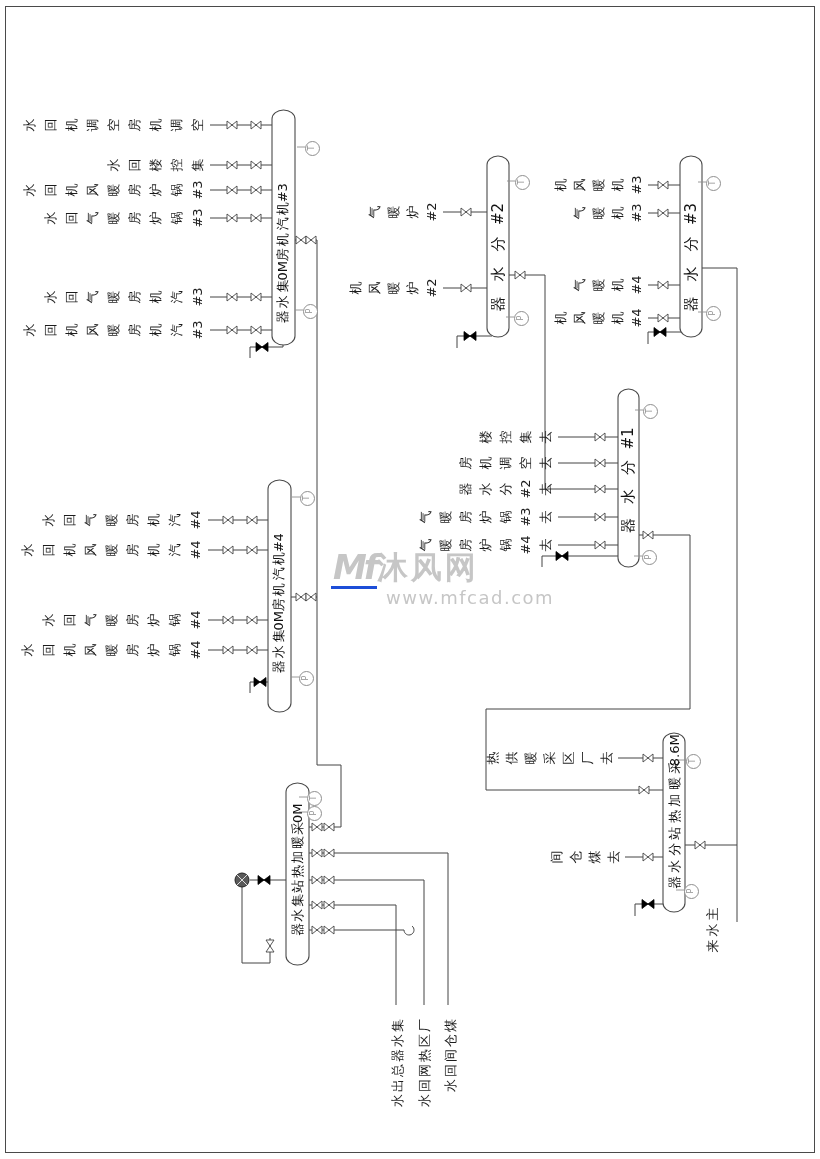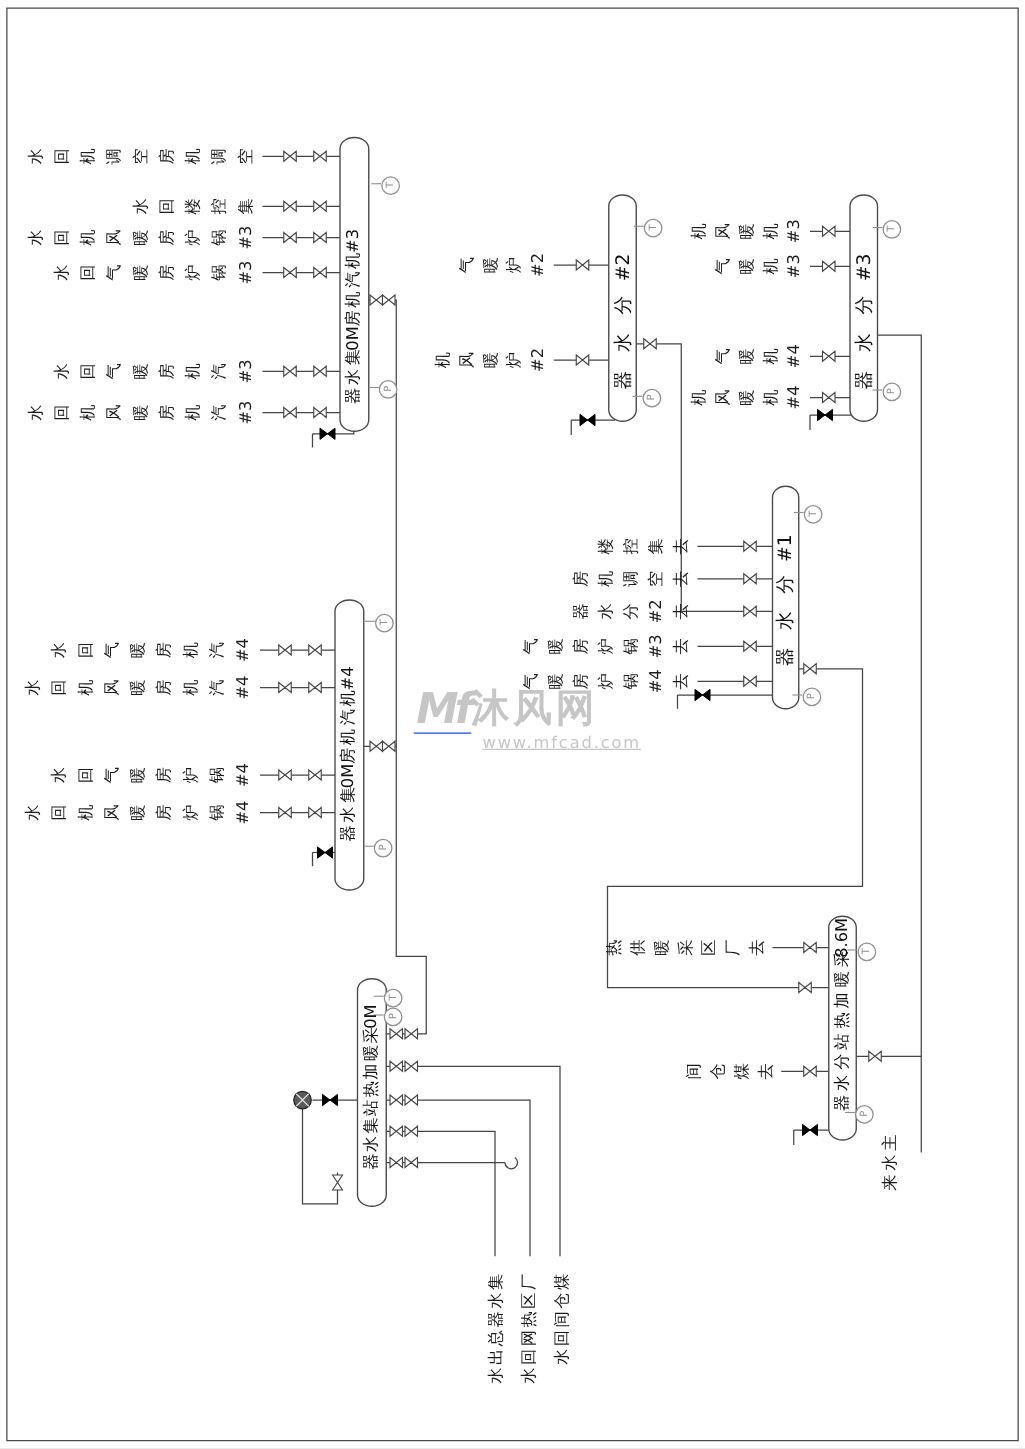--- a/index.html
+++ b/index.html
@@ -14,23 +14,23 @@
   .tk{display:flex;align-items:center;justify-content:center;transform:rotate(-90deg);
       color:#1c1c1c;white-space:nowrap;line-height:1;}
   .rot-h .tk{width:var(--pitch,21px);height:20px;font-size:var(--fs,13px);}
   .rot-v .tk{height:var(--pitch,15px);width:20px;font-size:var(--fs,13px);}
   .vessel-name .tk{color:#111;}
   .gauge{position:absolute;width:13px;height:13px;border:1px solid #8f8f8f;border-radius:50%;
          display:flex;align-items:center;justify-content:center;z-index:5;background:#fff;}
   .gauge span{font-size:8px;color:#8f8f8f;transform:rotate(-90deg);line-height:1;}
   .watermark{position:absolute;left:331px;top:550px;z-index:4;color:#c6c6c6;display:flex;align-items:flex-start;}
   .wm-logo{font-size:34px;font-weight:bold;font-style:italic;letter-spacing:-3px;
-           border-bottom:1px solid #1d4ed8;padding:0 1px 0 2px;line-height:1.05;}
+           border-bottom:3px solid #1d4ed8;padding:0 1px 0 2px;line-height:1.05;}
   .wm-brand{font-size:31px;font-weight:bold;letter-spacing:3px;line-height:1.15;}
-  .wm-url{position:absolute;left:55px;top:37px;font-size:13px;letter-spacing:1.5px;text-decoration:underline;}
+  .wm-url{position:absolute;left:55px;top:37px;font-size:18px;letter-spacing:1.5px;}
 </style>
 </head>
 <body>
 
 <div id="page">
   <svg id="diagram" width="820" height="1159">
       <path d="M210,125 L272,125" stroke="#454545" stroke-width="1" fill="none"></path>
       <path d="M210,165 L272,165" stroke="#454545" stroke-width="1" fill="none"></path>
       <path d="M210,190 L272,190" stroke="#454545" stroke-width="1" fill="none"></path>
       <path d="M210,218 L272,218" stroke="#454545" stroke-width="1" fill="none"></path>

